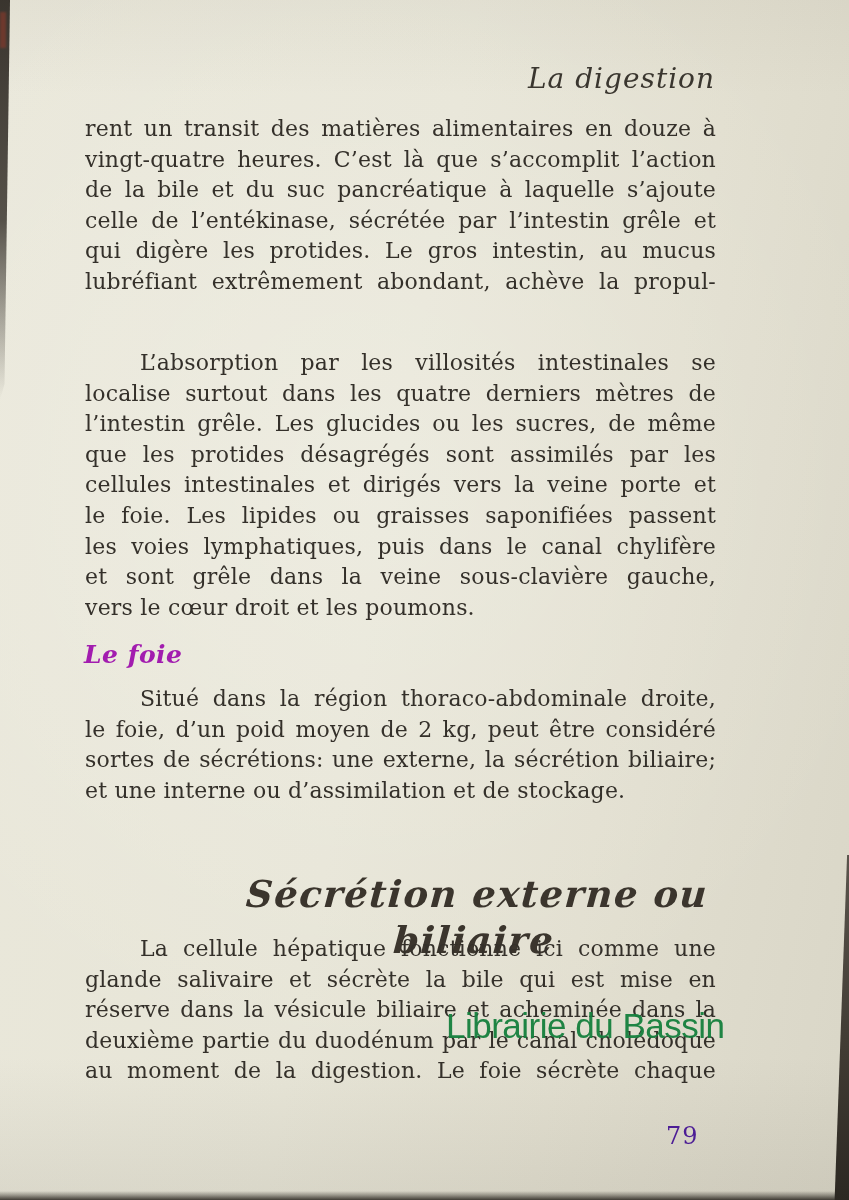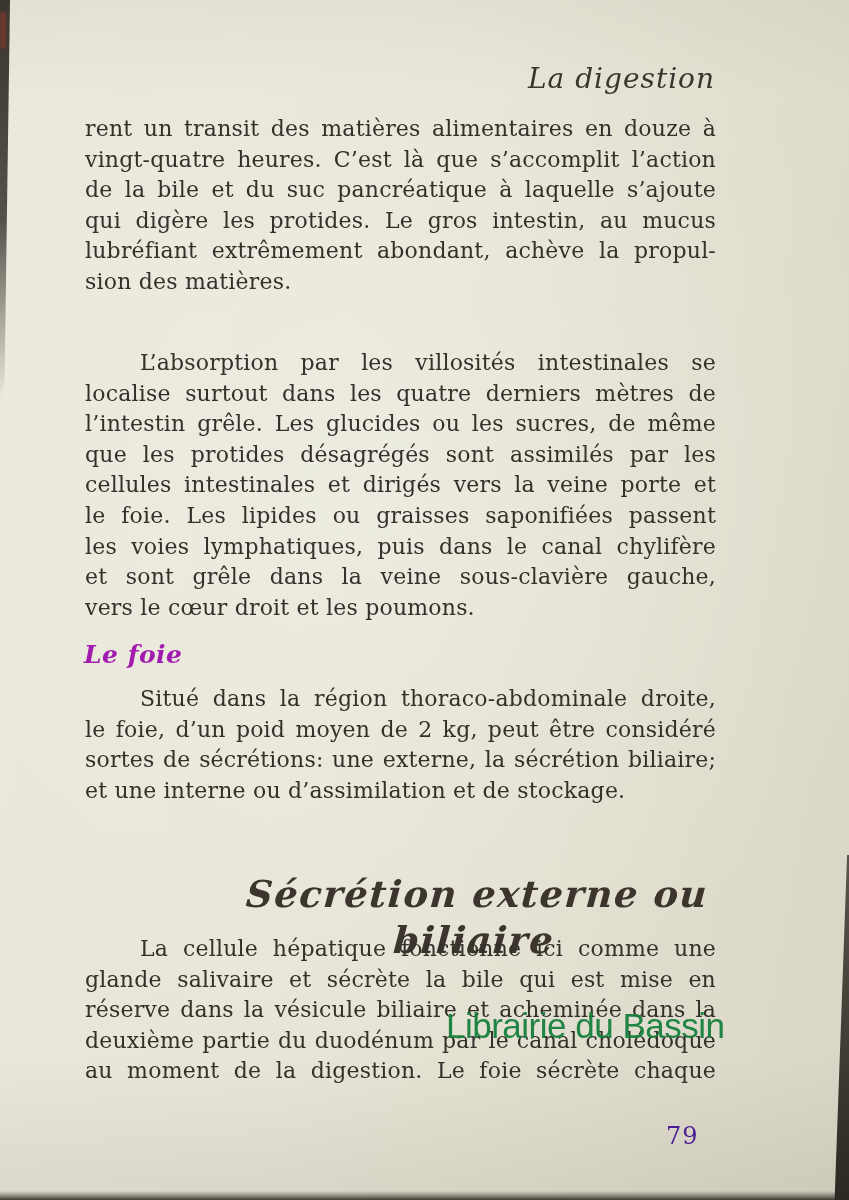--- a/index.html
+++ b/index.html
@@ -153,23 +153,23 @@
 
 <div class="page">
   <div class="paper-vignette"></div>
 
   <div class="running-header">La digestion</div>
 
   <div class="textcol para p1">
       <div class="line fill">rent un transit des matières alimentaires en douze à</div>
       <div class="line fill">vingt-quatre heures. C’est là que s’accomplit l’action</div>
       <div class="line fill">de la bile et du suc pancréatique à laquelle s’ajoute</div>
+      <div class="line fill">celle de l’entékinase, sécrétée par l’intestin grêle et</div>
       <div class="line fill">qui digère les protides. Le gros intestin, au mucus</div>
       <div class="line fill">lubréfiant extrêmement abondant, achève la propul-</div>
-      <div class="line">sion des matières.</div>
     </div>
 
   <div class="textcol para p2">
       <div class="line fill indent">L’absorption par les villosités intestinales se</div>
       <div class="line fill">localise surtout dans les quatre derniers mètres de</div>
       <div class="line fill">l’intestin grêle. Les glucides ou les sucres, de même</div>
       <div class="line fill">que les protides désagrégés sont assimilés par les</div>
       <div class="line fill">cellules intestinales et dirigés vers la veine porte et</div>
       <div class="line fill">le foie. Les lipides ou graisses saponifiées passent dans</div>
       <div class="line fill">les voies lymphatiques, puis dans le canal chylifère</div>

